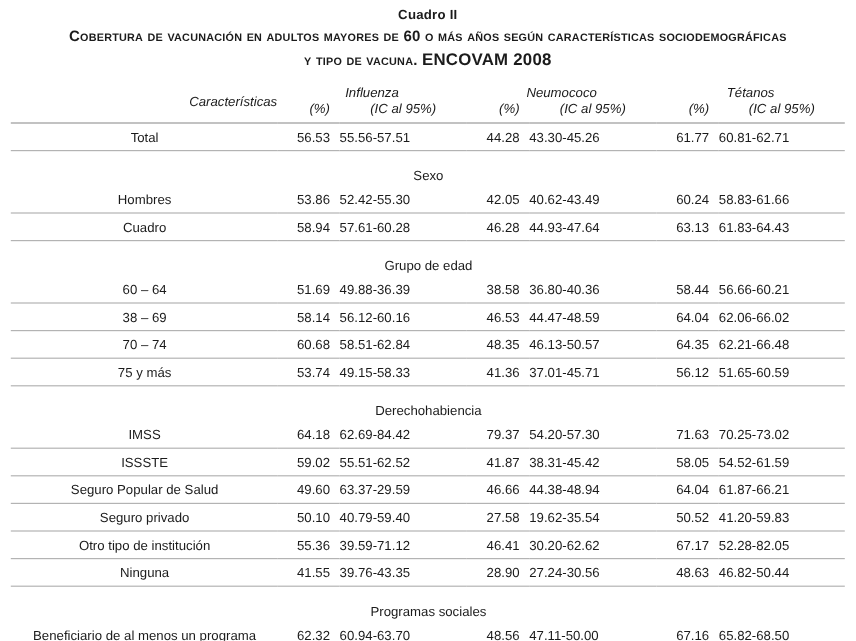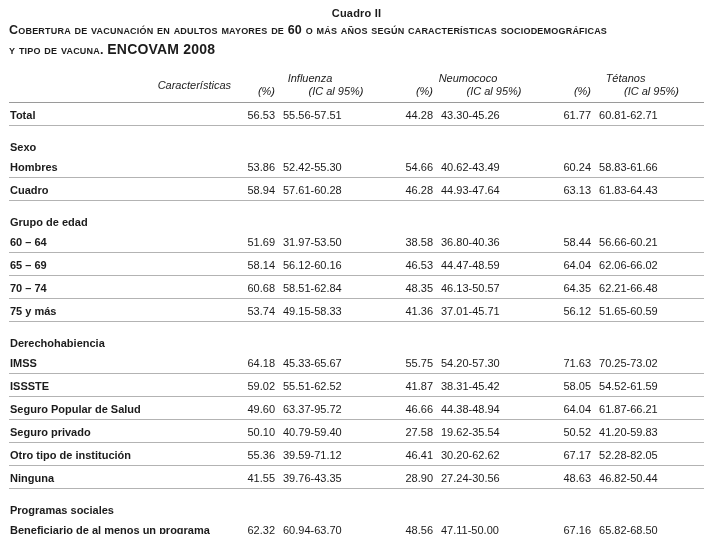--- a/index.html
+++ b/index.html
@@ -12,20 +12,21 @@
   }
   .page { padding: 7px 9px 0 9px; }
 
   .title {
     text-align: center;
     font-weight: bold;
     font-size: 11px;
     letter-spacing: .2px;
   }
   .subtitle {
+    text-align: center;
     font-weight: bold;
     font-variant: small-caps;
     font-size: 12.5px;
     line-height: 1.4;
     margin-top: 3px;
     letter-spacing: .2px;
   }
   .subtitle .emph { font-size: 14px; }
 
   table {
@@ -51,21 +52,21 @@
   td { font-size: 11px; }
   tr.data td {
     border-bottom: 1px solid #b3b3b3;
     padding-top: 6px;
     padding-bottom: 4px;
   }
   tr.section td {
     padding-top: 15px;
     padding-bottom: 2px;
   }
-  .label-cell { text-align: left; padding-left: 1px; font-weight: bold; }
+  .label-cell { text-align: center; padding-left: 1px; }
 </style>
 </head>
 <body>
 
 <div class="page">
 
   <div class="title">Cuadro II</div>
 
   <div class="subtitle">
     <span>Cobertura de vacunación en adultos mayores de 60 o más años según características sociodemográficas</span><br>
@@ -108,48 +109,48 @@
           <td class="pct">61.77</td>
           <td class="ci">60.81-62.71</td>
         </tr>
         <tr class="section">
           <td class="label-cell" colspan="7">Sexo</td>
         </tr>
         <tr class="data">
           <td class="label-cell">Hombres</td>
           <td class="pct">53.86</td>
           <td class="ci">52.42-55.30</td>
-          <td class="pct">54.66</td>
+          <td class="pct">42.05</td>
           <td class="ci">40.62-43.49</td>
           <td class="pct">60.24</td>
           <td class="ci">58.83-61.66</td>
         </tr>
         <tr class="data">
           <td class="label-cell">Cuadro</td>
           <td class="pct">58.94</td>
           <td class="ci">57.61-60.28</td>
           <td class="pct">46.28</td>
           <td class="ci">44.93-47.64</td>
           <td class="pct">63.13</td>
           <td class="ci">61.83-64.43</td>
         </tr>
         <tr class="section">
           <td class="label-cell" colspan="7">Grupo de edad</td>
         </tr>
         <tr class="data">
           <td class="label-cell">60 – 64</td>
           <td class="pct">51.69</td>
-          <td class="ci">31.97-53.50</td>
+          <td class="ci">49.88-36.39</td>
           <td class="pct">38.58</td>
           <td class="ci">36.80-40.36</td>
           <td class="pct">58.44</td>
           <td class="ci">56.66-60.21</td>
         </tr>
         <tr class="data">
-          <td class="label-cell">65 – 69</td>
+          <td class="label-cell">38 – 69</td>
           <td class="pct">58.14</td>
           <td class="ci">56.12-60.16</td>
           <td class="pct">46.53</td>
           <td class="ci">44.47-48.59</td>
           <td class="pct">64.04</td>
           <td class="ci">62.06-66.02</td>
         </tr>
         <tr class="data">
           <td class="label-cell">70 – 74</td>
           <td class="pct">60.68</td>
@@ -167,39 +168,39 @@
           <td class="ci">37.01-45.71</td>
           <td class="pct">56.12</td>
           <td class="ci">51.65-60.59</td>
         </tr>
         <tr class="section">
           <td class="label-cell" colspan="7">Derechohabiencia</td>
         </tr>
         <tr class="data">
           <td class="label-cell">IMSS</td>
           <td class="pct">64.18</td>
-          <td class="ci">45.33-65.67</td>
-          <td class="pct">55.75</td>
+          <td class="ci">62.69-84.42</td>
+          <td class="pct">79.37</td>
           <td class="ci">54.20-57.30</td>
           <td class="pct">71.63</td>
           <td class="ci">70.25-73.02</td>
         </tr>
         <tr class="data">
           <td class="label-cell">ISSSTE</td>
           <td class="pct">59.02</td>
           <td class="ci">55.51-62.52</td>
           <td class="pct">41.87</td>
           <td class="ci">38.31-45.42</td>
           <td class="pct">58.05</td>
           <td class="ci">54.52-61.59</td>
         </tr>
         <tr class="data">
           <td class="label-cell">Seguro Popular de Salud</td>
           <td class="pct">49.60</td>
-          <td class="ci">63.37-95.72</td>
+          <td class="ci">63.37-29.59</td>
           <td class="pct">46.66</td>
           <td class="ci">44.38-48.94</td>
           <td class="pct">64.04</td>
           <td class="ci">61.87-66.21</td>
         </tr>
         <tr class="data">
           <td class="label-cell">Seguro privado</td>
           <td class="pct">50.10</td>
           <td class="ci">40.79-59.40</td>
           <td class="pct">27.58</td>

